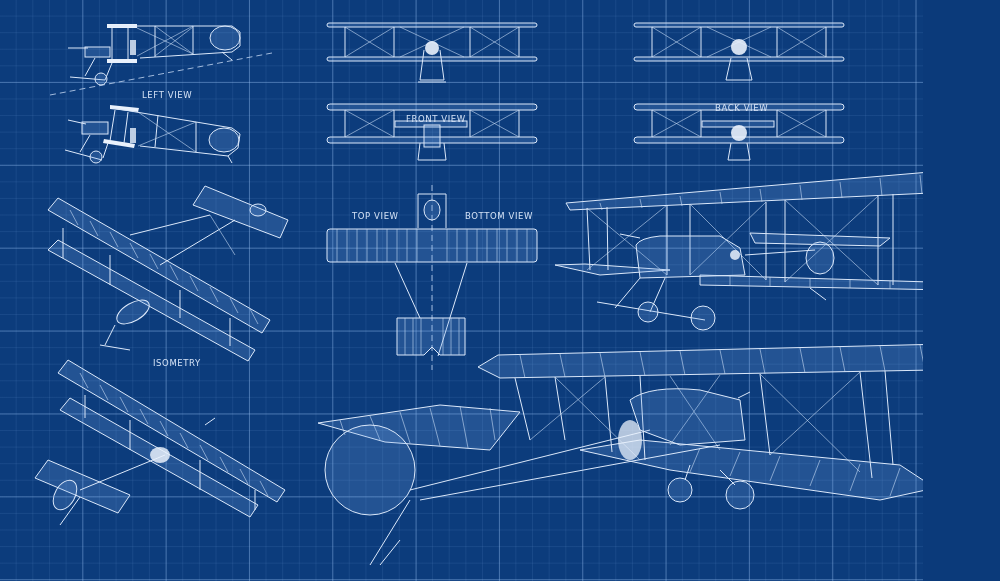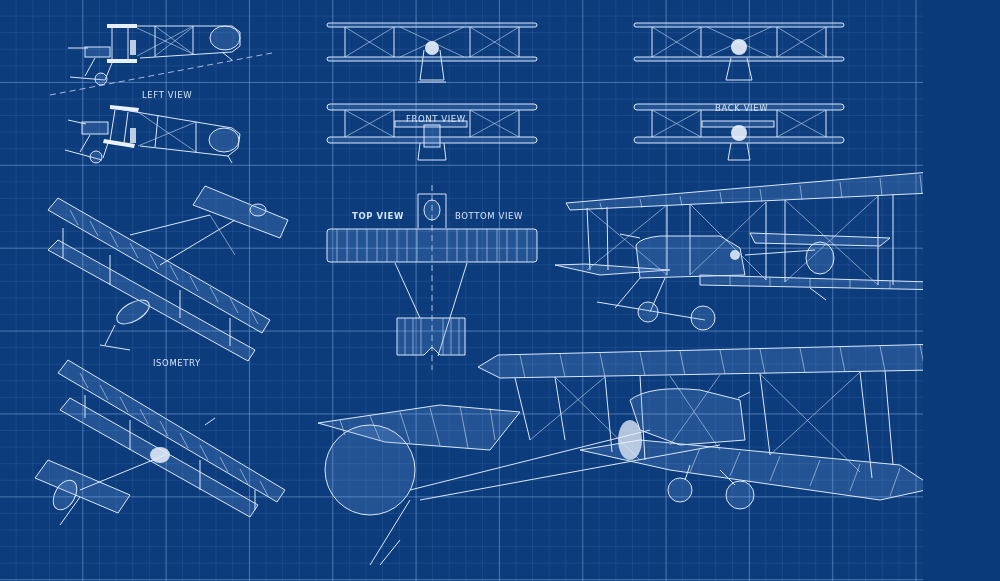--- a/index.html
+++ b/index.html
@@ -178,22 +178,22 @@
       <g class="lt">
         <line x1="405" y1="318" x2="405" y2="355"></line>
           <line x1="413" y1="318" x2="413" y2="355"></line>
         <line x1="421" y1="318" x2="421" y2="355"></line>
           <line x1="443" y1="318" x2="443" y2="355"></line>
         <line x1="451" y1="318" x2="451" y2="355"></line>
           <line x1="459" y1="318" x2="459" y2="355"></line>
       </g>
     </g>
   </svg>
-  <div class="label" style="left:352px;top:211px;font-weight:bold;">TOP VIEW</div>
-  <div class="label" style="left:455px;top:211px;">BOTTOM VIEW</div>
+  <div class="label" style="left:352px;top:211px;">TOP VIEW</div>
+  <div class="label" style="left:465px;top:211px;">BOTTOM VIEW</div>
 
   <svg width="1000" height="581">
     <g>
       <polygon points="48,210 58,198 270,320 262,333" class="fill"></polygon>
       <polygon points="48,250 58,240 255,350 248,361" class="fill"></polygon>
       <polygon points="193,205 205,186 288,220 280,238" class="fill"></polygon>
       <g class="lt">
         <line x1="70" y1="210" x2="78" y2="225"></line>
           <line x1="90" y1="221" x2="98" y2="236"></line>
         <line x1="110" y1="232" x2="118" y2="247"></line>

